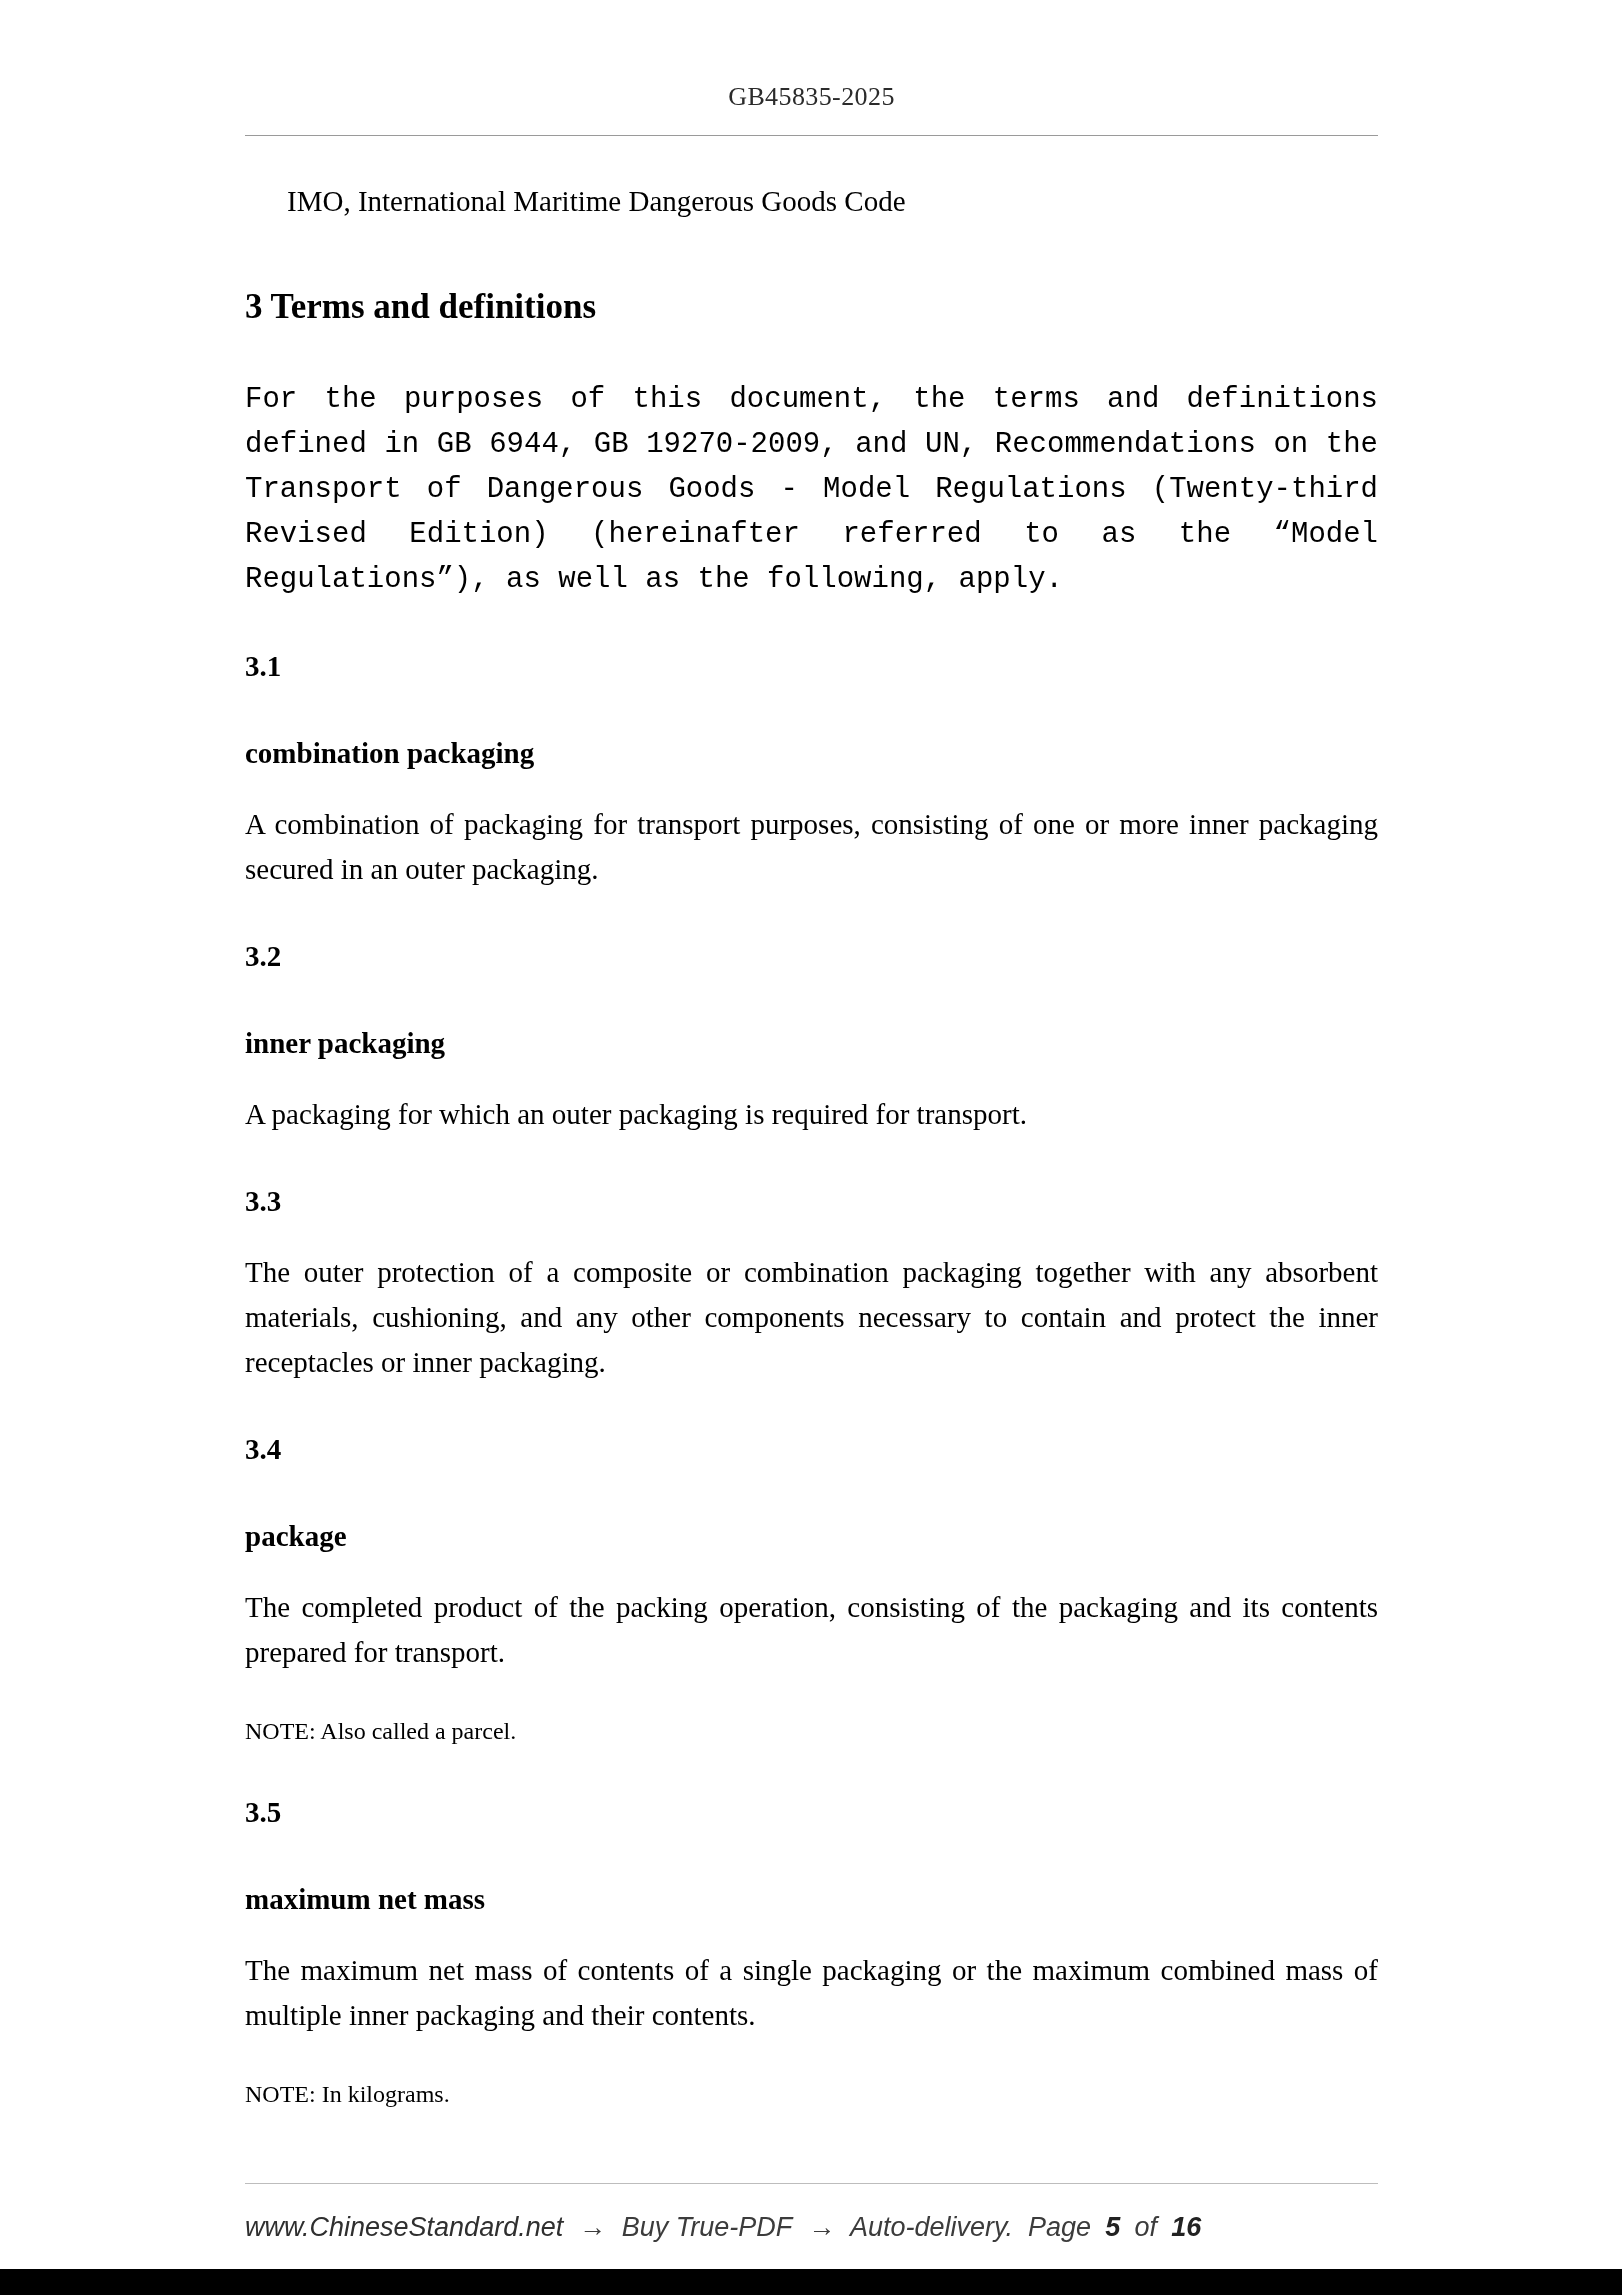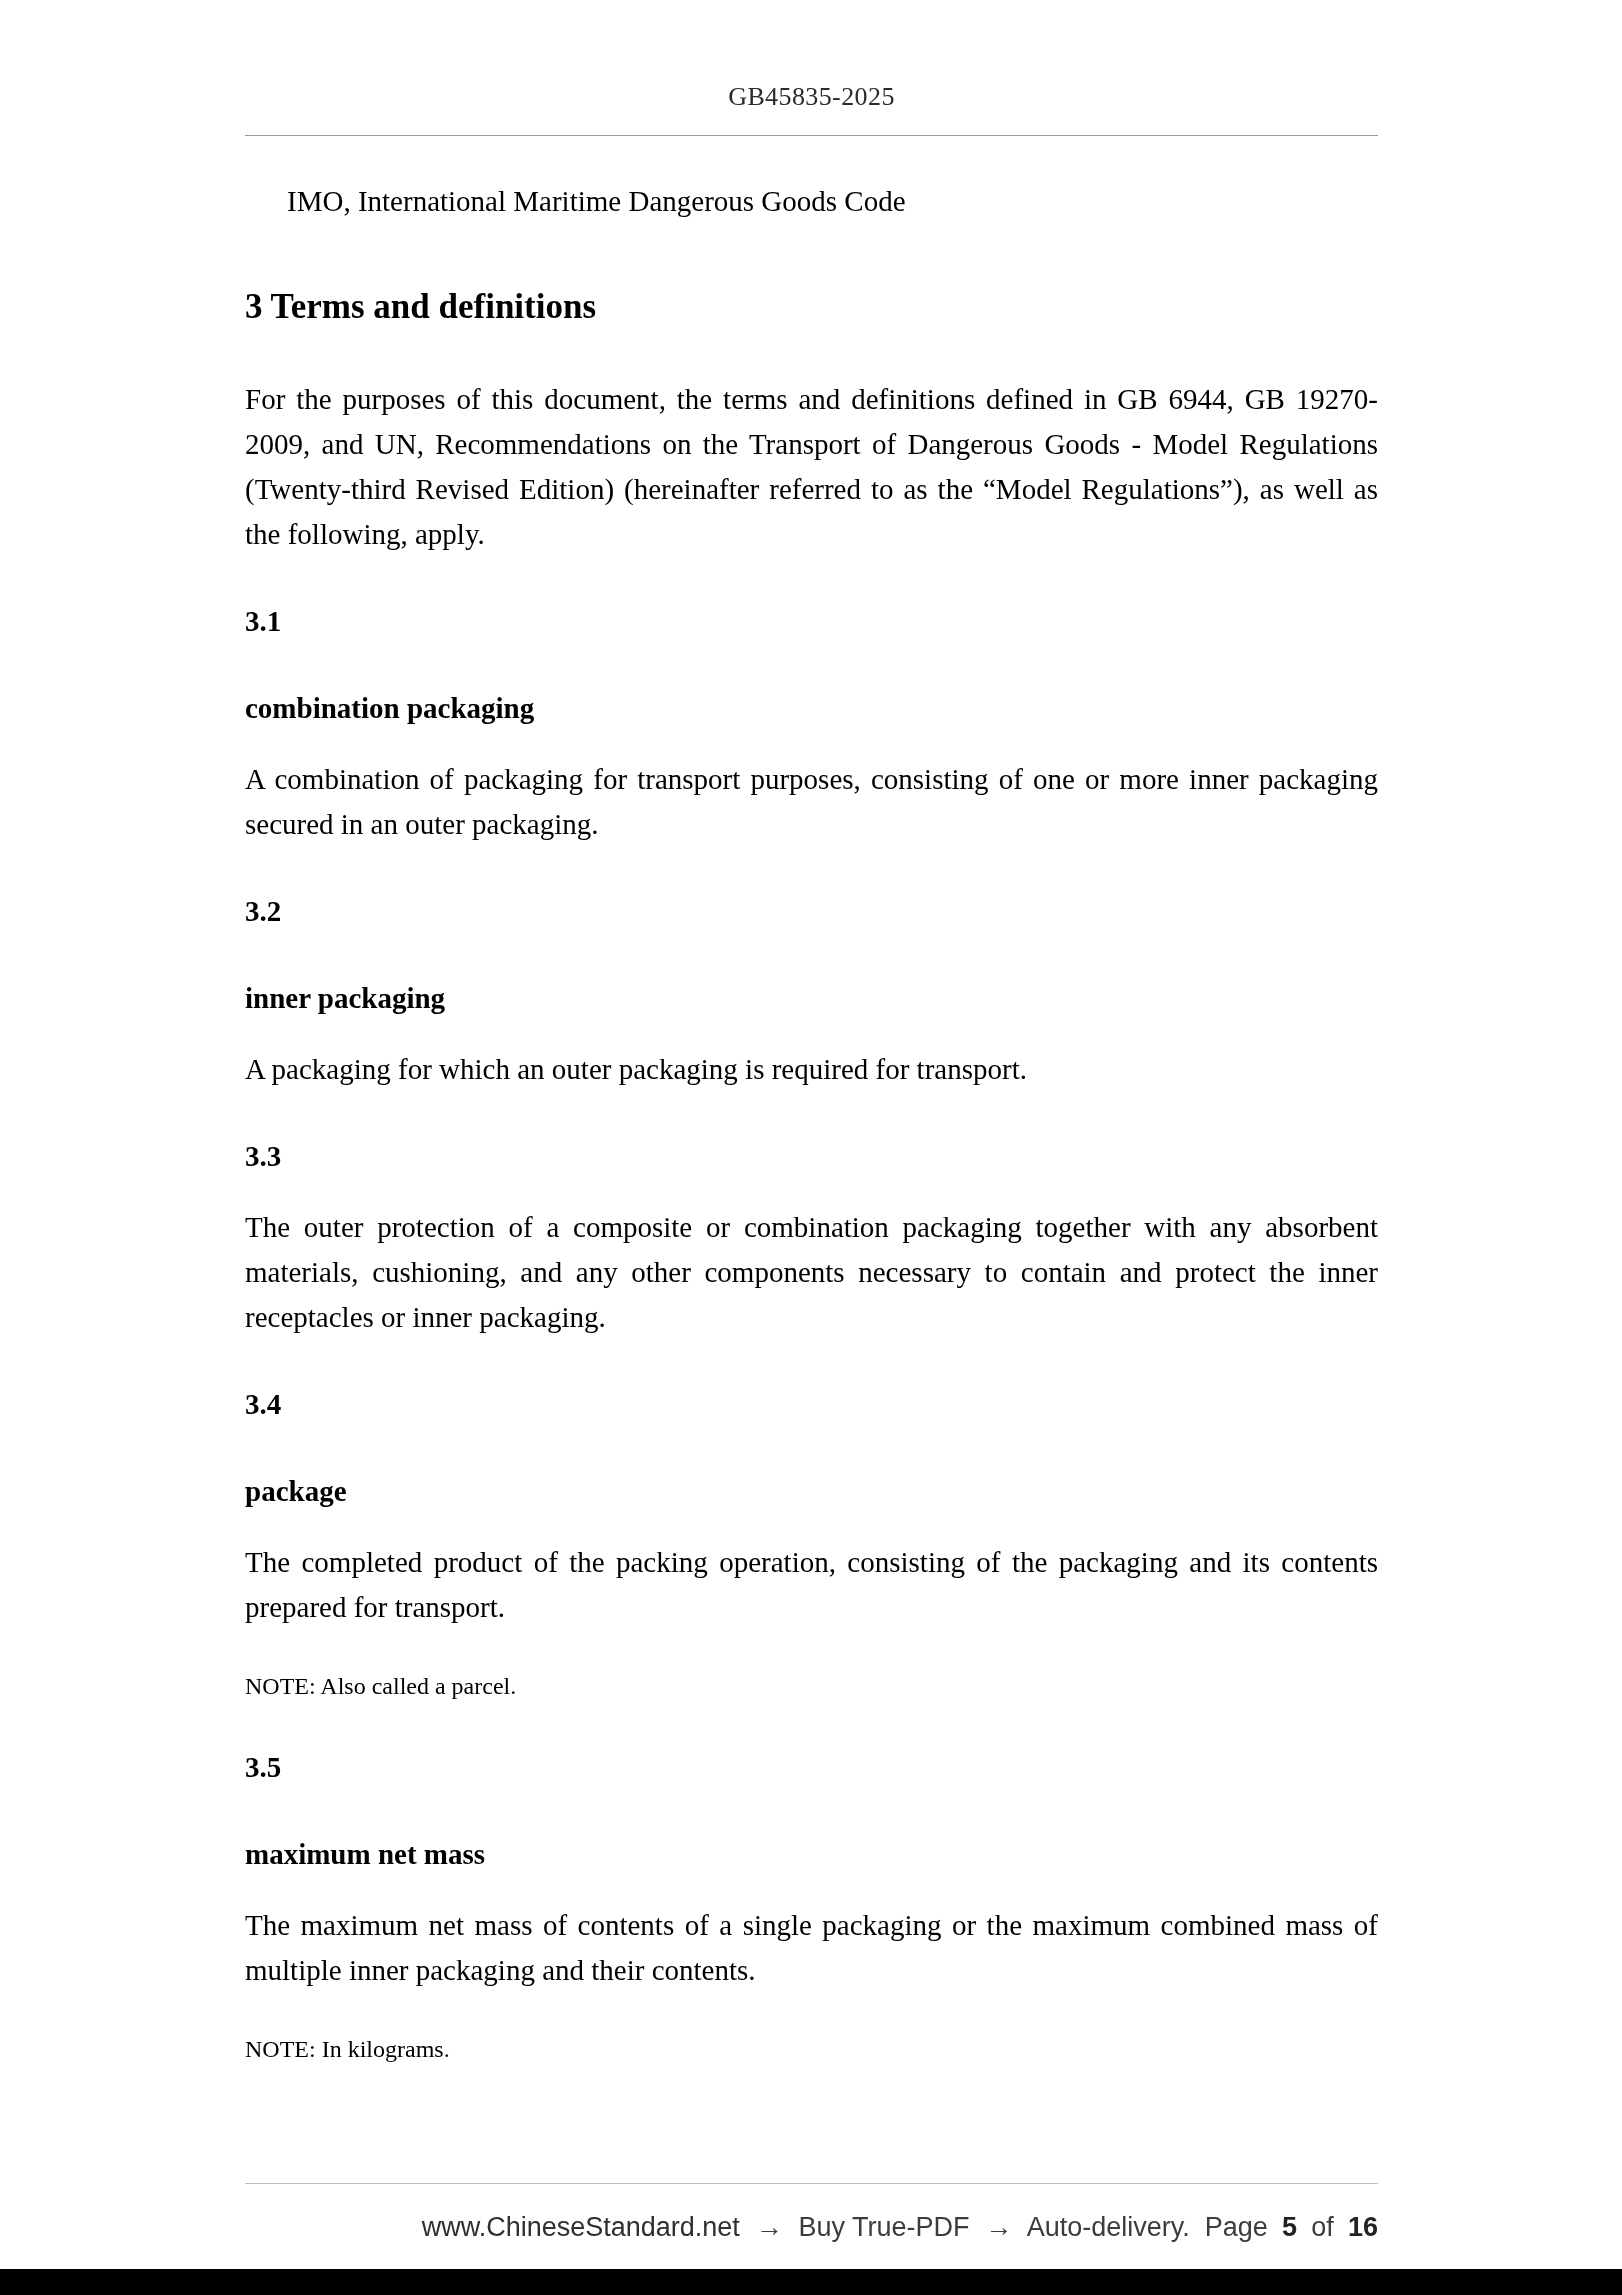--- a/index.html
+++ b/index.html
@@ -44,20 +44,21 @@
   }
   .section-title {
     margin: 58px 0 0 0;
     font-size: 35px;
     line-height: 50px;
     font-weight: bold;
   }
   .body-par {
     margin: 45px 0 0 0;
     text-align: justify;
+    font-family: Liberation Mono, monospace;
   }
   .term-number, .term-name {
     margin: 42px 0 0 0;
     font-weight: bold;
   }
   .term-def {
     margin: 26px 0 0 0;
     text-align: justify;
   }
   .term-note {
@@ -76,22 +77,23 @@
     color: #3c3c3c;
   }
   .footer-rule {
     border: none;
     border-top: 1.7px solid #bdbdbd;
     margin: 0;
   }
   .footer-row {
     margin-top: 28px;
     display: flex;
-    justify-content: flex-end;
+    justify-content: flex-start;
     align-items: baseline;
+    font-style: italic;
   }
   .footer-left span {
     margin-right: 8.3px;
   }
   .footer-site {
     color: #2f2f2f;
   }
   .footer-right span {
     margin-left: 6.7px;
   }

